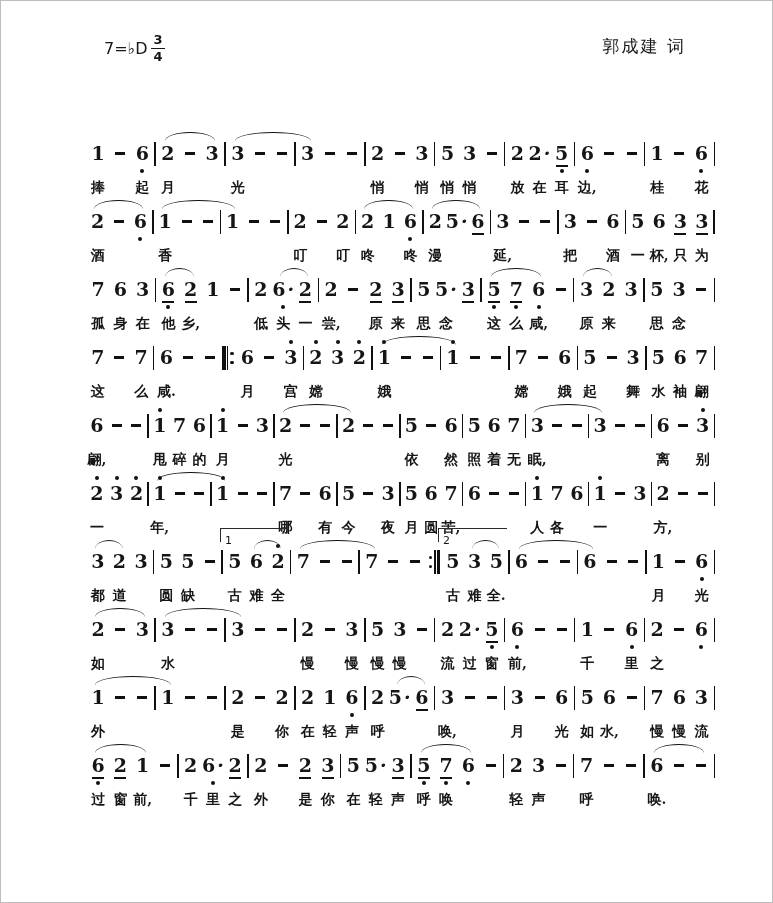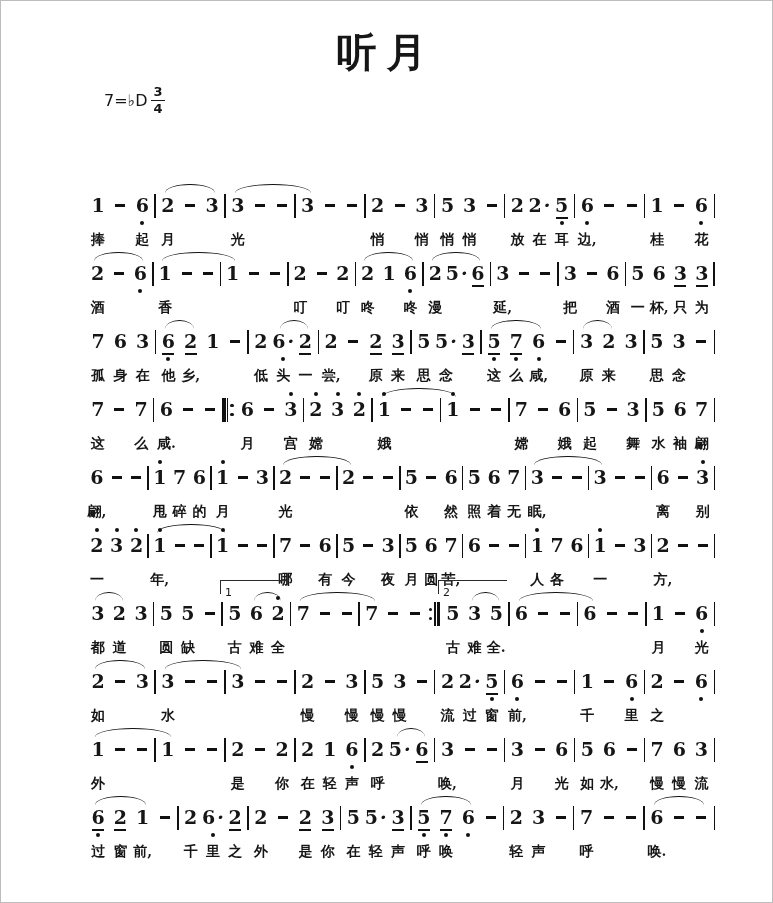--- a/index.html
+++ b/index.html
@@ -34,30 +34,30 @@
   .rdots{display:inline-flex;flex-direction:column;justify-content:center;height:24px;margin:0 2px}
   .rd{width:3.2px;height:3.2px;border-radius:50%;background:#111;margin:2.6px 0}
   .slur{position:absolute;top:-3px;height:9px;border-top:1.6px solid #111;border-radius:50% 50% 0 0 / 100% 100% 0 0}
   .volta{position:absolute;top:-15px;height:14px;border-top:1.2px solid #2a2a2a;border-left:1.2px solid #2a2a2a}
   .vlabel{font-size:11px;line-height:11px;display:inline-block;padding:1px 0 0 4px;font-family:"DejaVu Sans","Liberation Sans",sans-serif;font-weight:400}
 </style>
 </head>
 <body>
 
 <div class="frame">
-  <h1>听月</h1>
   <div class="keyrow">
     <div class="keysig">
       <span>7=♭D</span>
       <span class="frac">
         <span class="numr">3</span>
         <span class="denr">4</span>
       </span>
     </div>
     <div class="credits">
+      <div>郭成建 词</div>
     </div>
   </div>
   <div id="score">
       <div class="mline">
         <div class="mrow">
           <span class="meas" style="flex-grow: 3;">
             <span class="cell">
               <b class="hid"></b>
               <b class="num">1</b>
               <b class="und"></b>

